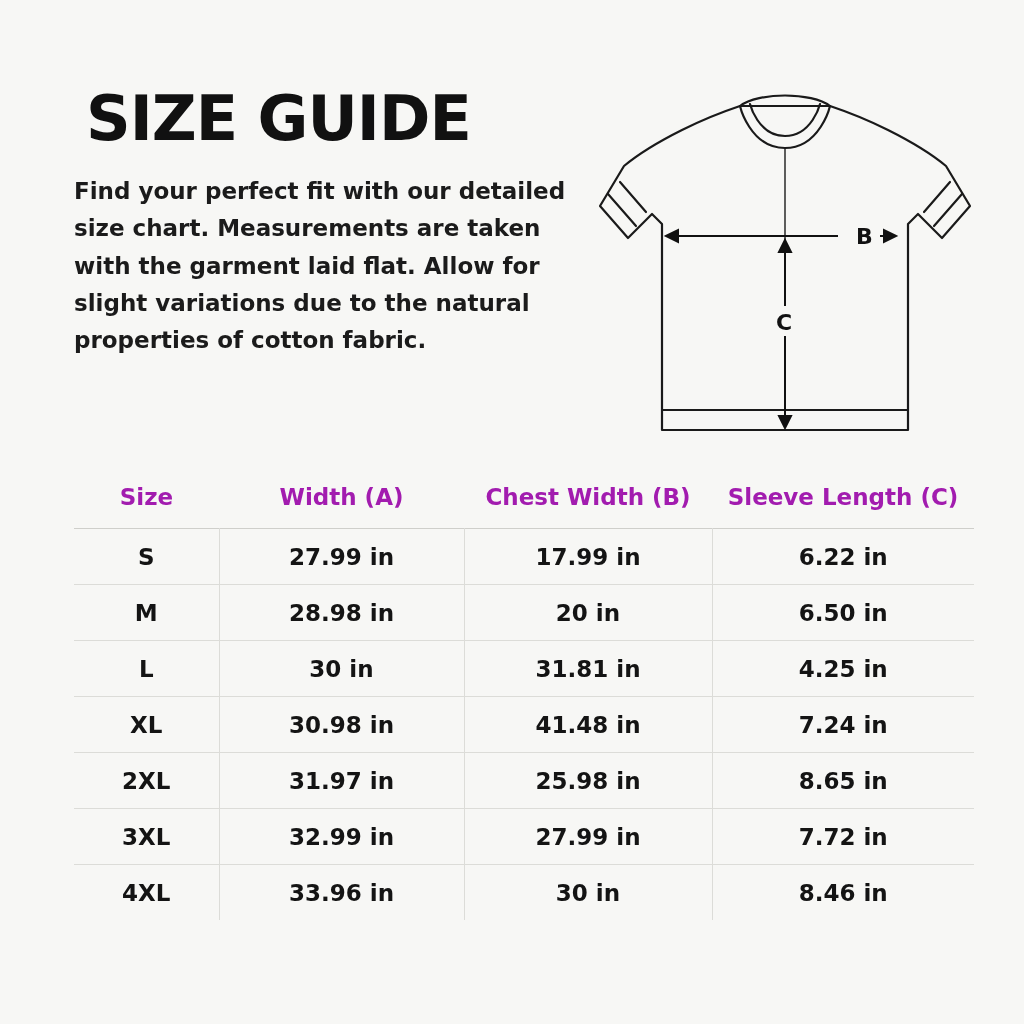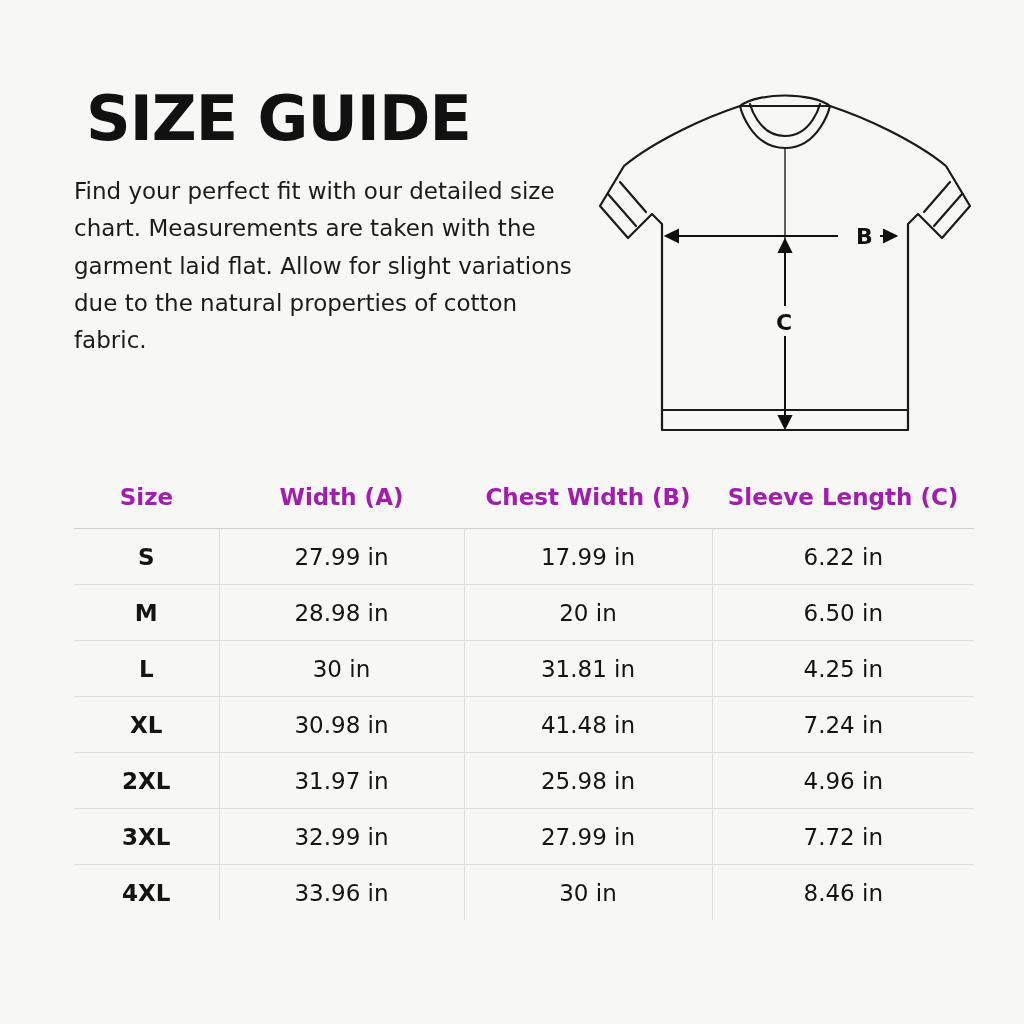--- a/index.html
+++ b/index.html
@@ -34,21 +34,21 @@
     font-weight: 700;
     letter-spacing: -1px;
     line-height: 1;
     margin: 0 0 18px 12px;
     color: #111111;
   }
   .intro {
     font-size: 23px;
     line-height: 1.62;
     color: #1b1b1b;
-    font-weight: 400;
+    font-weight: 700;
     max-width: 520px;
   }
 
   
   .shirt {
     position: absolute;
     left: 590px;
     top: 78px;
     width: 400px;
     height: 380px;
@@ -69,21 +69,21 @@
   table.size-table th {
     font-size: 23px;
     font-weight: 700;
     color: #a21caf;
     padding: 6px 4px 18px 4px;
     text-align: center;
     border: none;
   }
   table.size-table td {
     font-size: 23px;
-    font-weight: 400;
+    font-weight: 700;
     color: #141414;
     text-align: center;
     padding: 15px 4px 14px 4px;
     border-top: 1px solid #dcdcd8;
     border-right: 1px solid #dcdcd8;
   }
   table.size-table td:last-child {
     border-right: none;
   }
   table.size-table tbody tr:first-child td {
@@ -185,21 +185,21 @@
         <tr>
           <td class="size-cell">XL</td>
           <td>30.98 in</td>
           <td>41.48 in</td>
           <td>7.24 in</td>
         </tr>
         <tr>
           <td class="size-cell">2XL</td>
           <td>31.97 in</td>
           <td>25.98 in</td>
-          <td>4.96 in</td>
+          <td>8.65 in</td>
         </tr>
         <tr>
           <td class="size-cell">3XL</td>
           <td>32.99 in</td>
           <td>27.99 in</td>
           <td>7.72 in</td>
         </tr>
         <tr>
           <td class="size-cell">4XL</td>
           <td>33.96 in</td>

